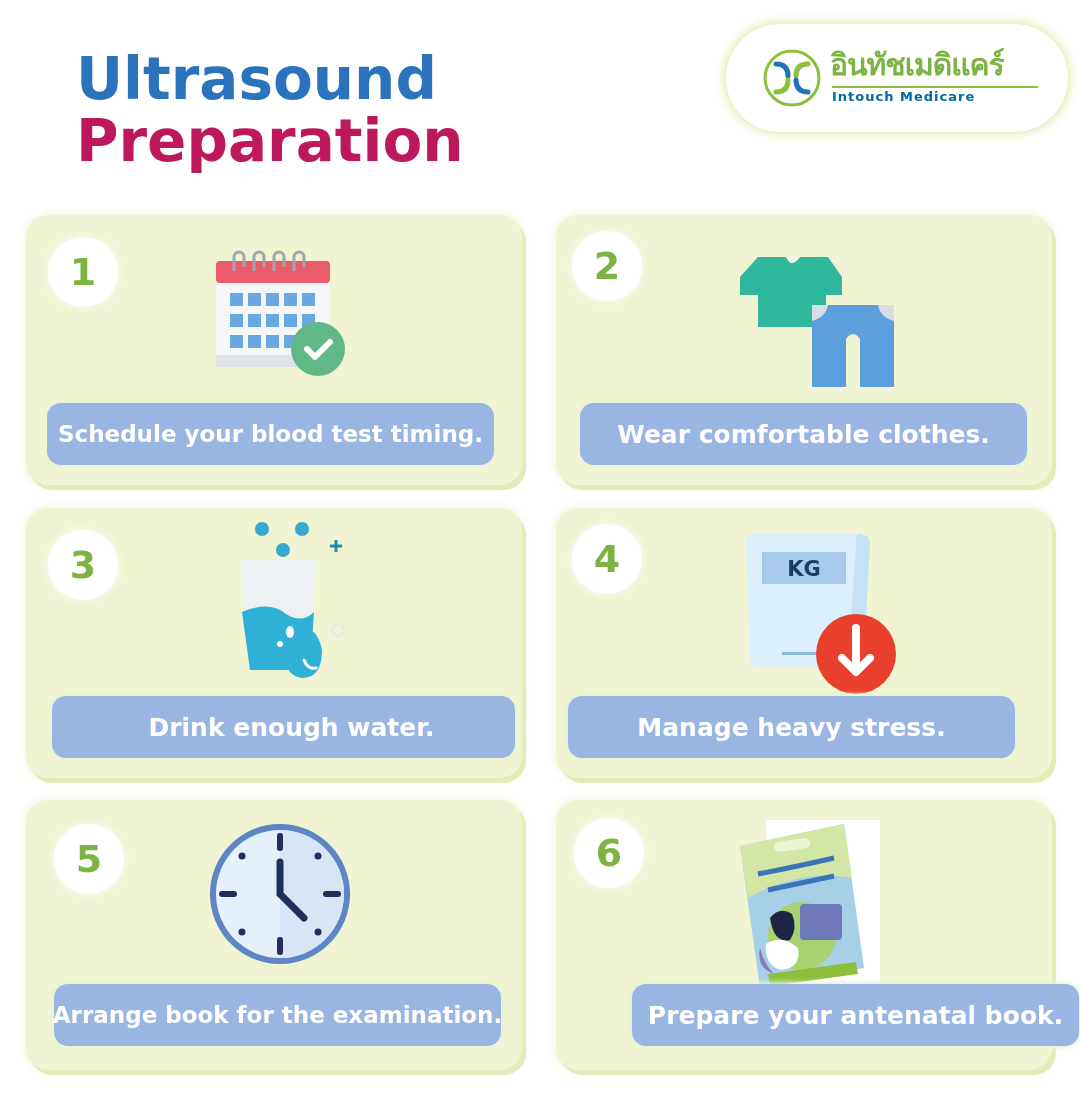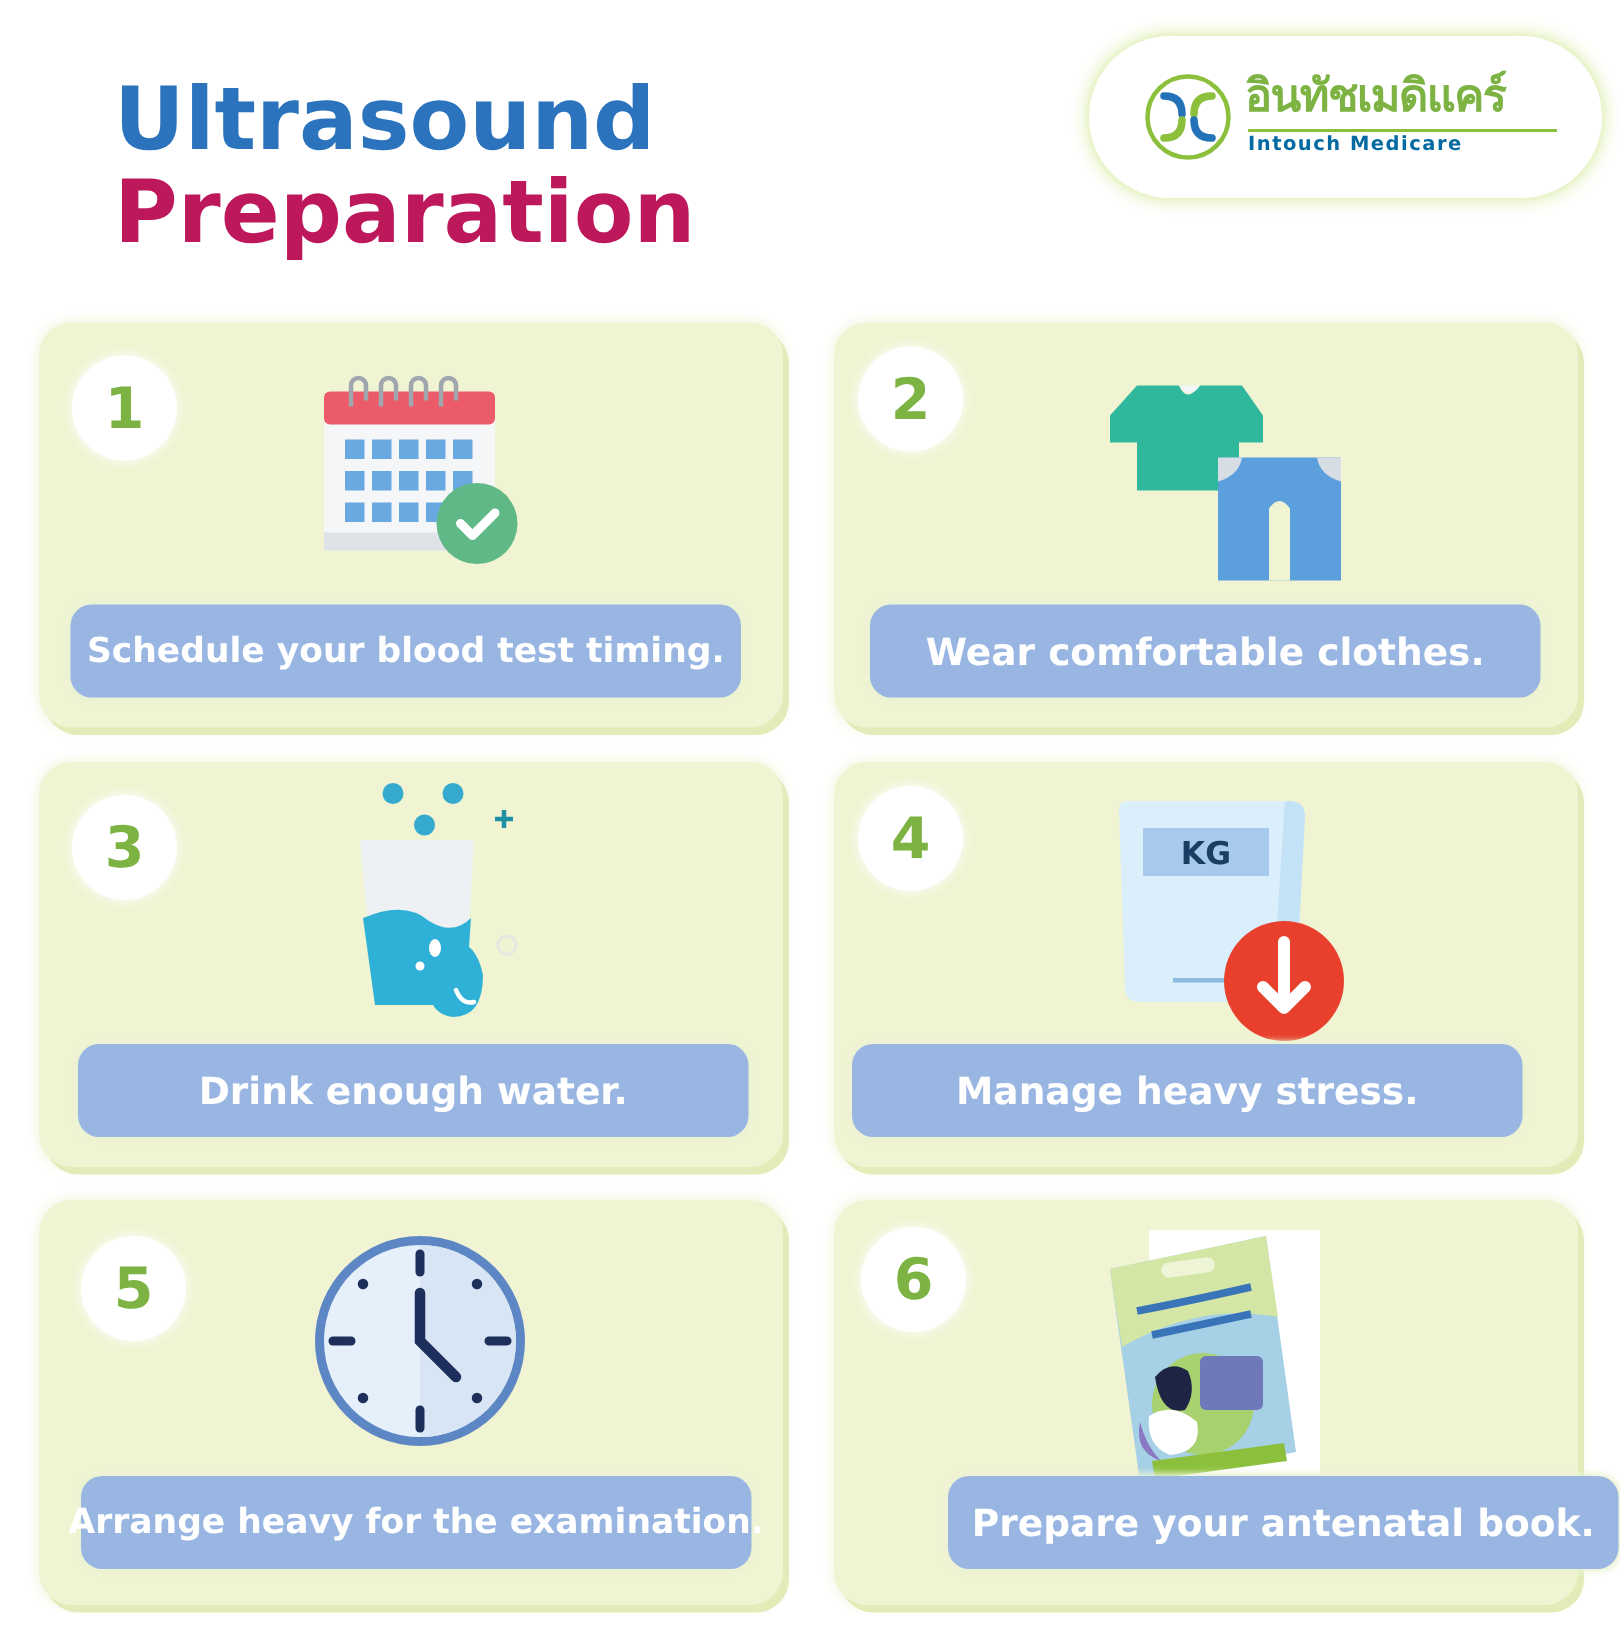--- a/index.html
+++ b/index.html
@@ -121,21 +121,21 @@
     <circle cx="53" cy="30" r="7" fill="#36a9cf"></circle>
     <path d="M100 26 h12 M106 20 v12" stroke="#1f8fa6" stroke-width="3"></path>
     <path d="M10 40 L86 40 L80 150 L20 150 Z" fill="#eef1f3"></path>
     <path d="M12 92 Q40 80 56 94 Q72 104 84 92 L80 150 L20 150 Z" fill="#2fb0d6"></path>
     <path d="M60 110 Q86 100 92 130 Q92 158 72 158 Q56 156 56 138 Z" fill="#2fb0d6"></path>
     <ellipse cx="60" cy="112" rx="4" ry="6" fill="#ffffff"></ellipse>
     <circle cx="50" cy="124" r="3" fill="#ffffff"></circle>
     <path d="M74 140 Q78 150 86 148" fill="none" stroke="#ffffff" stroke-width="3" stroke-linecap="round"></path>
     <circle cx="108" cy="110" r="6" fill="none" stroke="#e5e8e2" stroke-width="2"></circle>
   </svg>
-  <div class="pill big" style="left:26px;">
+  <div class="pill big" style="left:26px;padding-left:16px;">
     <span>Drink enough water.</span>
   </div>
 </div>
 
 <div class="card" style="left:556px; top:508px;">
   <div class="num" style="left:16px; top:16px;">4</div>
   <svg class="icon" style="left:182px; top:24px;" width="170" height="170" viewBox="0 0 170 170">
     <path d="M8 8 Q8 2 14 2 L122 2 Q132 2 132 12 L126 126 Q126 136 116 136 L22 136 Q12 136 12 126 Z" fill="#dbeefb"></path>
     <path d="M120 2 Q132 2 132 12 L126 126 Q126 136 116 136 L110 136 L118 12 Q118 2 120 2 Z" fill="#c4e2f6"></path>
     <rect x="24" y="20" width="84" height="32" fill="#a7c9ec"></rect>
@@ -163,21 +163,21 @@
       <path d="M74 42 V74 L98 98" stroke-width="7" fill="none"></path>
     </g>
     <g fill="#1e2f5c">
       <circle cx="36" cy="36" r="3.5"></circle>
         <circle cx="112" cy="36" r="3.5"></circle>
       <circle cx="36" cy="112" r="3.5"></circle>
         <circle cx="112" cy="112" r="3.5"></circle>
     </g>
   </svg>
   <div class="pill" style="left:28px; top:184px;">
-    <span>Arrange heavy for the examination.</span>
+    <span>Arrange book for the examination.</span>
   </div>
 </div>
 
 <div class="card" style="left:556px; top:800px;">
   <div class="num" style="left:18px; top:18px;">6</div>
   <svg class="icon" style="left:184px; top:18px;" width="146" height="170" viewBox="0 0 146 170">
     <rect x="26" y="2" width="114" height="166" fill="#ffffff"></rect>
     <path d="M0 28 L104 6 L124 150 L20 170 Z" fill="#a5d0e6"></path>
     <path d="M0 28 L104 6 L112 60 Q60 50 8 80 Z" fill="#d4e6a6"></path>
     <rect x="34" y="22" width="36" height="10" rx="5" fill="#eef4d6" transform="rotate(-8 52 27)"></rect>

